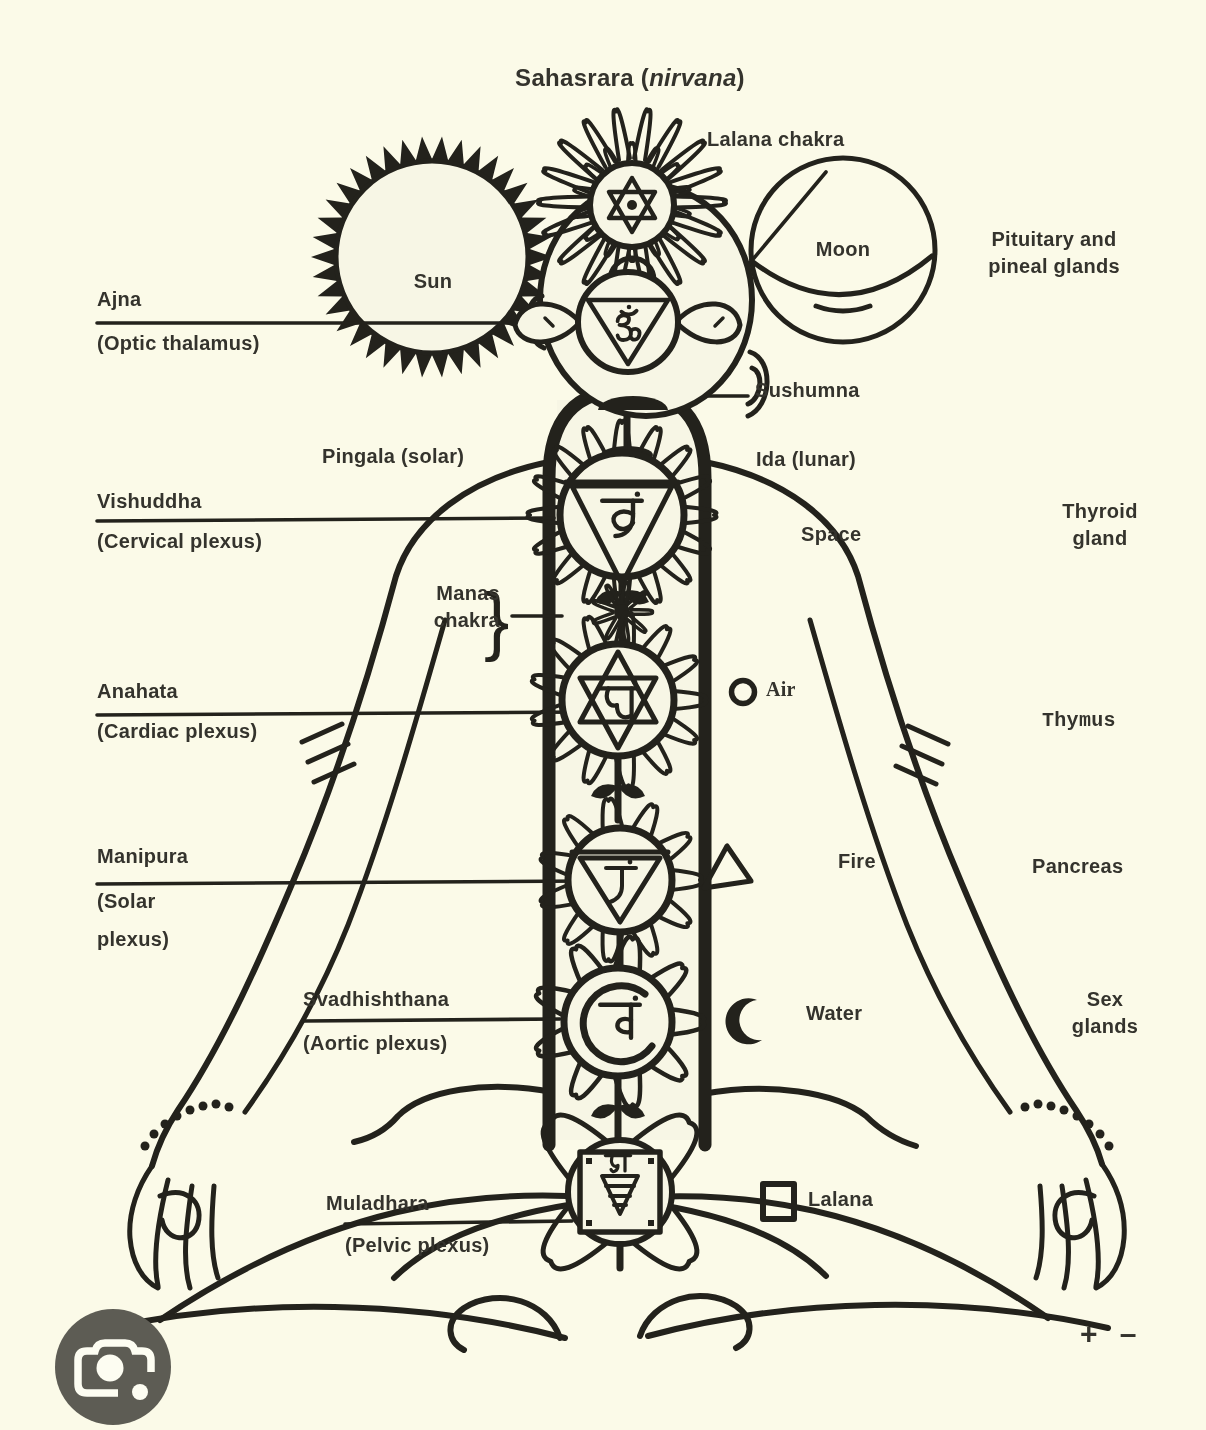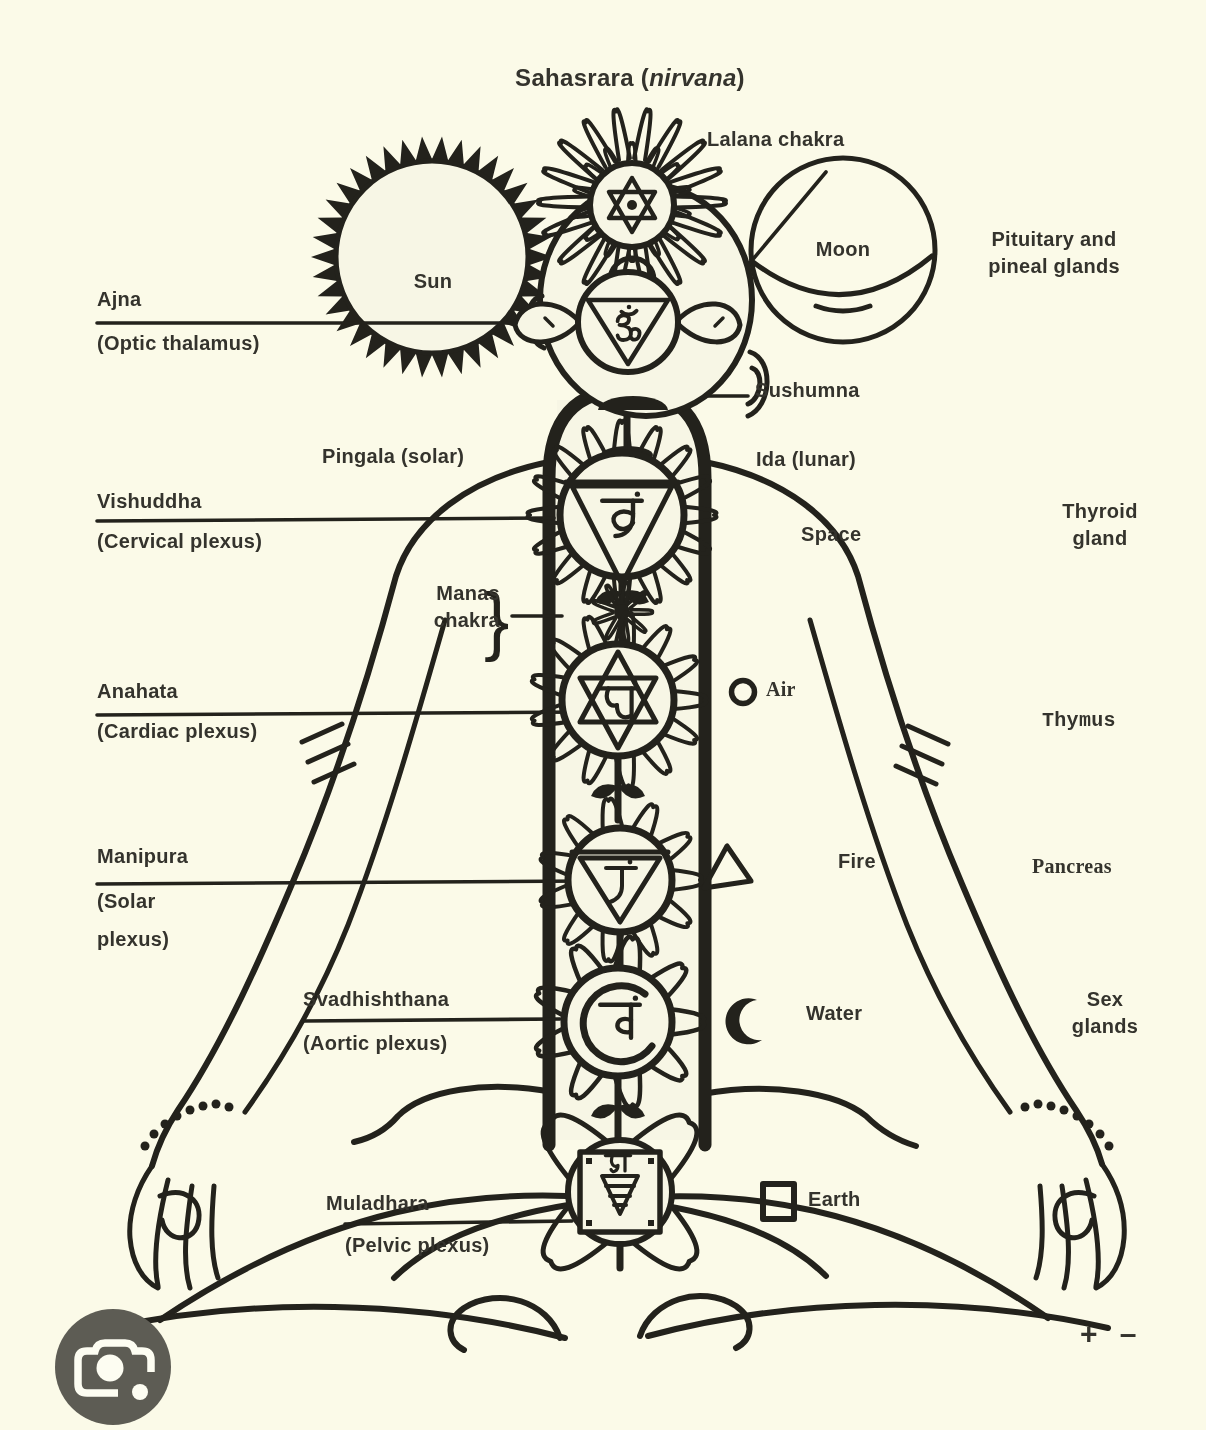--- a/index.html
+++ b/index.html
@@ -310,33 +310,33 @@
 
 <div class="lbl" style="left:97px;top:678px;">Anahata</div>
 <div class="lbl" style="left:97px;top:718px;">(Cardiac plexus)</div>
 <div class="lbl" style="left:766px;top:676px;font-family:Liberation Serif, serif;">Air</div>
 <div class="lbl" style="left:1042px;top:708px;font-family:Liberation Mono, monospace;">Thymus</div>
 
 <div class="lbl" style="left:97px;top:843px;">Manipura</div>
 <div class="lbl" style="left:97px;top:888px;">(Solar</div>
 <div class="lbl" style="left:97px;top:926px;">plexus)</div>
 <div class="lbl" style="left:806px;top:848px;margin-left:32px;">Fire</div>
-<div class="lbl" style="left:1032px;top:853px;font-family:Liberation Serif, serif;">Pancreas</div>
+<div class="lbl" style="left:1032px;top:853px;">Pancreas</div>
 
 <div class="lbl" style="left:303px;top:986px;">Svadhishthana</div>
 <div class="lbl" style="left:303px;top:1030px;">(Aortic plexus)</div>
 <div class="lbl" style="left:806px;top:1000px;">Water</div>
 <div class="lbl ctr" style="left:1053px;top:986px;width:104px;">
   <div>Sex</div>
   <div>glands</div>
 </div>
 
 <div class="lbl" style="left:326px;top:1190px;">Muladhara</div>
 <div class="lbl" style="left:345px;top:1232px;">(Pelvic plexus)</div>
-<div class="lbl" style="left:808px;top:1186px;">Earth</div>
+<div class="lbl" style="left:808px;top:1186px;">Lalana</div>
 
 <div class="lbl pm" style="left:1080px;top:1314px;">+ –</div>
 </div>
 
 <svg id="lens-btn" viewBox="0 0 118 118">
   <circle cx="59" cy="59" r="58" fill="var(--cam)"></circle>
   <g fill="none" stroke="#fdfdf2" stroke-width="7.5">
     <path d="M97,64 L97,52 Q97,43 88,43 L81,43 Q79,35 71,35 L51,35 Q43,35 41,43 L33,43 Q24,43 24,52 L24,76 Q24,85 33,85 L64,85"></path>
   </g>
   <circle cx="56" cy="60" r="13.5" fill="#fdfdf2"></circle>

